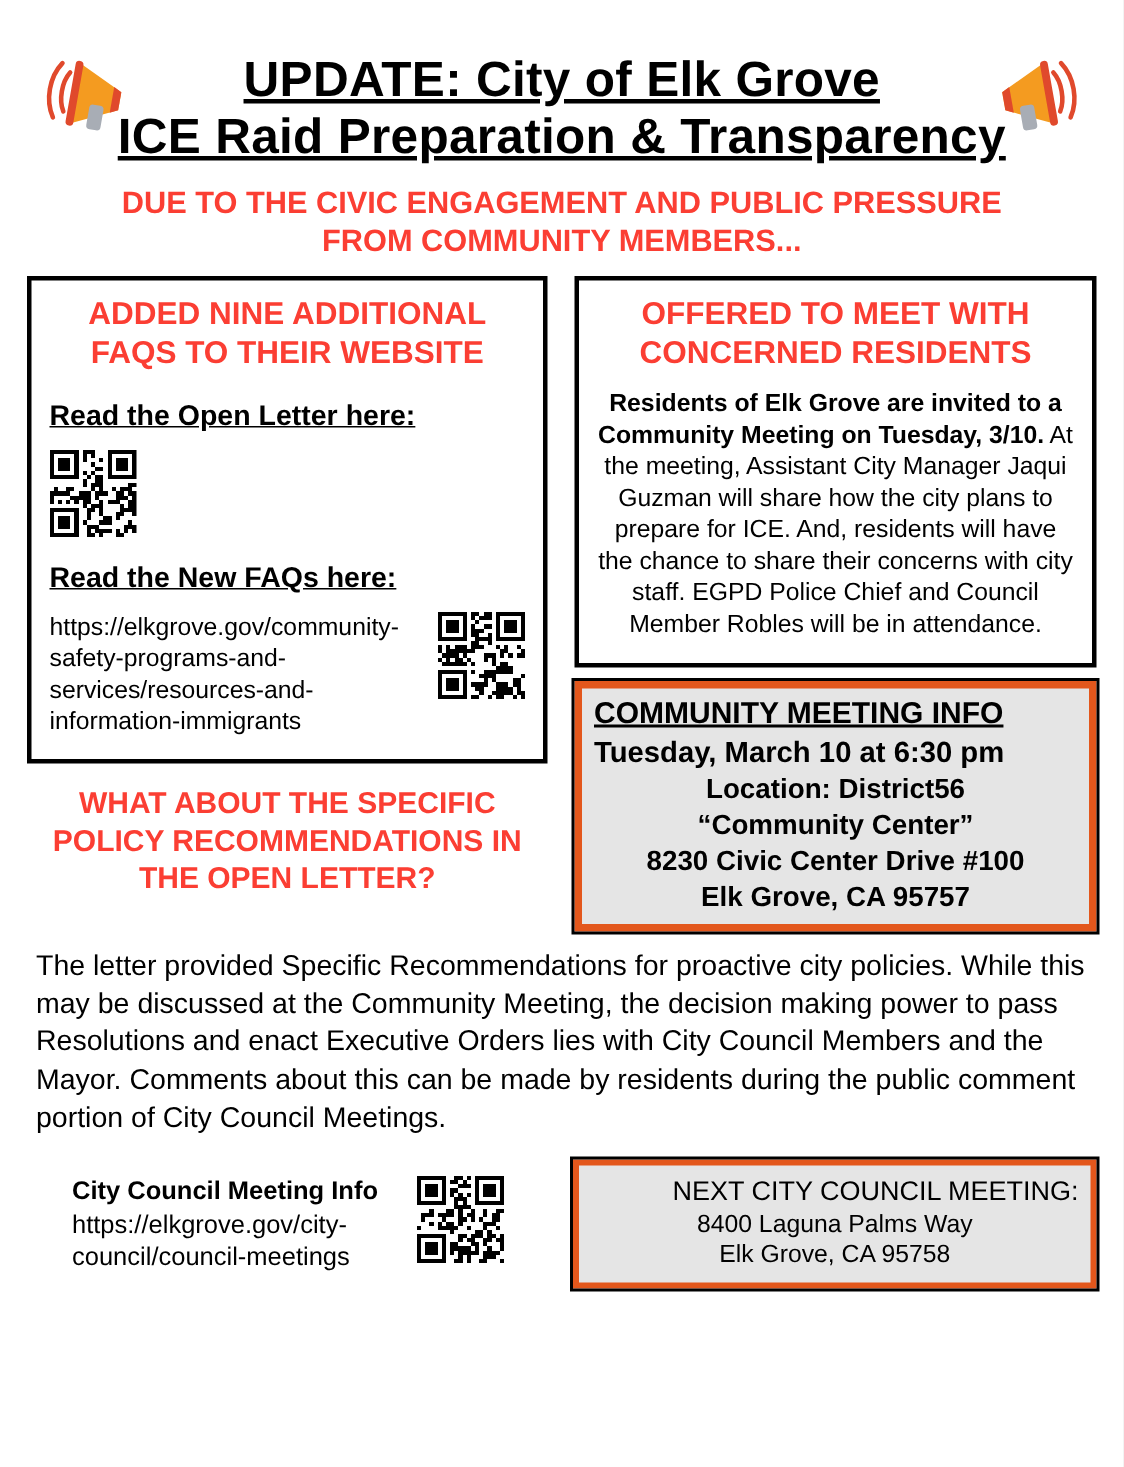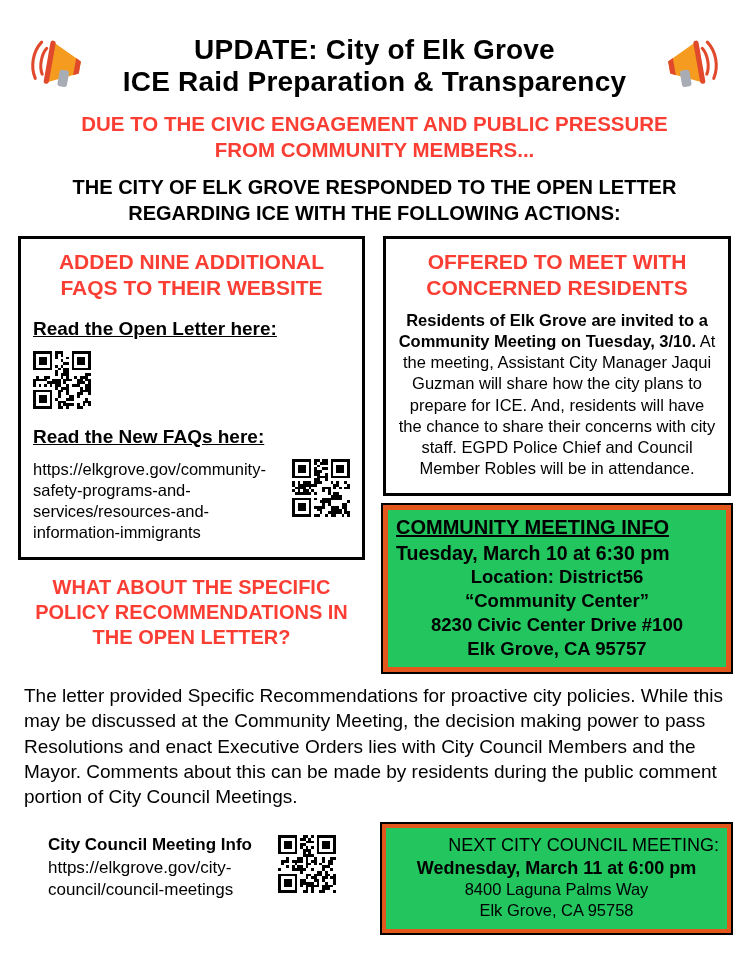--- a/index.html
+++ b/index.html
@@ -4,21 +4,21 @@
 <style>
   * { margin:0; padding:0; box-sizing:border-box; }
   html,body { background:#e9e9e9; }
   body { font-family:"Liberation Sans", sans-serif; color:#000; }
   .page {
     position:relative; width:749px; height:978px; margin:0 auto;
     background:#fff; overflow:hidden; padding:34px 18px 0;
   }
   
   .header { position:relative; text-align:center; }
-  .title { font-weight:bold; font-size:28px; line-height:1.16; letter-spacing:.2px; }
+  .title { font-weight:bold; font-size:33px; line-height:1.16; letter-spacing:.2px;text-decoration:underline; }
   .tline { display:block; }
   .megaphone { position:absolute; width:60px; height:56px; top:2px; }
   .megaphone svg { width:100%; height:100%; display:block; }
   .mleft  { left:12px;  transform:scaleX(-1) rotate(-10deg); }
   .mright { right:12px; transform:rotate(-10deg); }
   .red-sub {
     margin-top:12px; text-align:center; font-weight:bold;
     font-size:20.5px; line-height:1.26; color:var(--accent-red,#fb3e33);
   }
   .black-sub { margin-top:11px; text-align:center; font-weight:bold; font-size:20px; line-height:1.3; }
@@ -36,21 +36,21 @@
   .url-row { display:flex; gap:9px; margin-top:11px; align-items:flex-start; }
   .url { flex:1; font-size:16.5px; line-height:1.27; overflow-wrap:anywhere; }
   .qr { width:58px; height:58px; flex:0 0 58px; }
   .qr svg { width:100%; height:100%; display:block; }
 
   .meet-para { margin-top:9px; font-size:16.5px; line-height:1.28; text-align:center; }
   .meet-para strong { font-weight:bold; }
 
   .orange-box {
     border:5px solid var(--box-orange,#e3571c); outline:2px solid #000;
-    background:#22c55e; padding:6px 8px; margin-top:9px;
+    background:#e5e5e5; padding:6px 8px; margin-top:9px;
   }
   .om-heading { font-size:20px; font-weight:bold; text-decoration:underline; text-align:left; white-space:nowrap; }
   .om-datetime { font-size:19.5px; font-weight:bold; text-align:left; margin-top:3px; white-space:nowrap; }
   .om-line { font-size:18.5px; font-weight:bold; text-align:center; line-height:1.3; }
 
   .policy-heading { margin-top:15px; font-size:20px; padding:0 6px; }
 
   .main-para { margin-top:11px; font-size:19px; line-height:1.33; padding:0 6px; }
 
   
@@ -94,24 +94,20 @@
         <rect x="20" y="38" width="11" height="19" rx="3" fill="#a8adb5"></rect>
       </svg>
     </span>
   </header>
 
   <div class="red-sub">
     <div>DUE TO THE CIVIC ENGAGEMENT AND PUBLIC PRESSURE</div>
     <div>FROM COMMUNITY MEMBERS...</div>
   </div>
 
-  <div class="black-sub">
-    <div>THE CITY OF ELK GROVE RESPONDED TO THE OPEN LETTER</div>
-    <div>REGARDING ICE WITH THE FOLLOWING ACTIONS:</div>
-  </div>
 
   <div class="columns">
 
     <div class="col-left">
       <div class="black-box">
         <h2 class="red-heading">ADDED NINE ADDITIONAL FAQS TO THEIR WEBSITE</h2>
         <div class="link-label">Read the Open Letter here:</div>
         <div class="url-row">
           <div class="qr">
               <svg viewBox="0 0 21 21" shape-rendering="crispEdges">
@@ -557,19 +553,18 @@
             <rect x="15" y="1" width="5" height="5" fill="#fff"></rect>
             <rect x="16" y="2" width="3" height="3" fill="#000"></rect>
             <rect x="0" y="14" width="7" height="7" fill="#000"></rect>
             <rect x="1" y="15" width="5" height="5" fill="#fff"></rect>
             <rect x="2" y="16" width="3" height="3" fill="#000"></rect>
           </svg>
         </div>
     </div>
     <div class="orange-box next-box">
       <div class="nb-heading">NEXT CITY COUNCIL MEETING:</div>
-      <div class="nb-datetime">Wednesday, March 11 at 6:00 pm</div>
       <div class="nb-line">8400 Laguna Palms Way</div>
       <div class="nb-line">Elk Grove, CA 95758</div>
     </div>
   </div>
 
 </div>
 
 </body></html>

